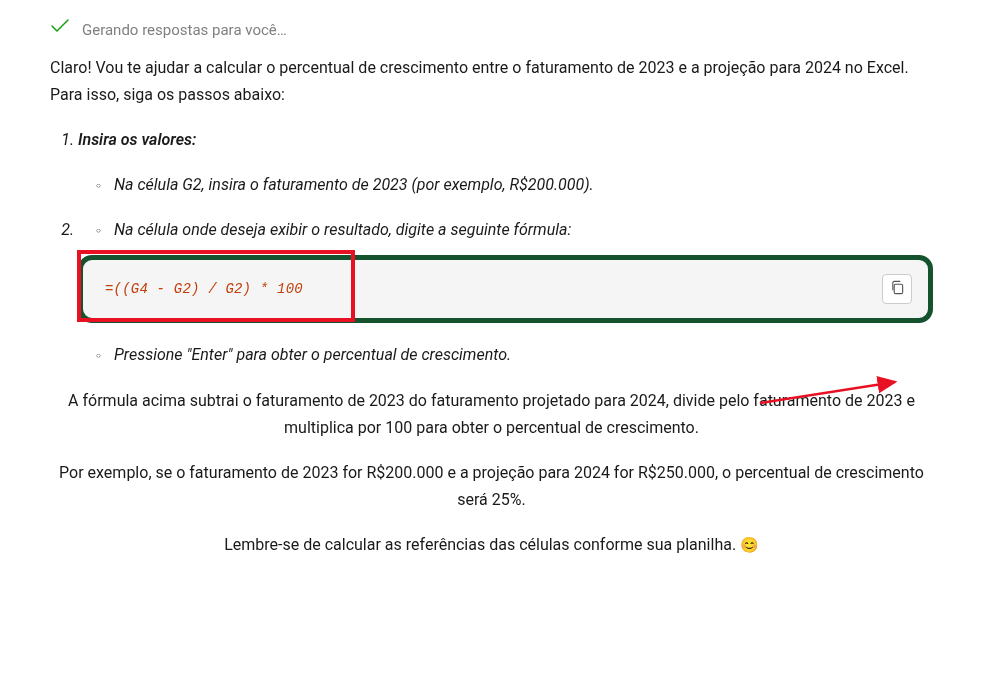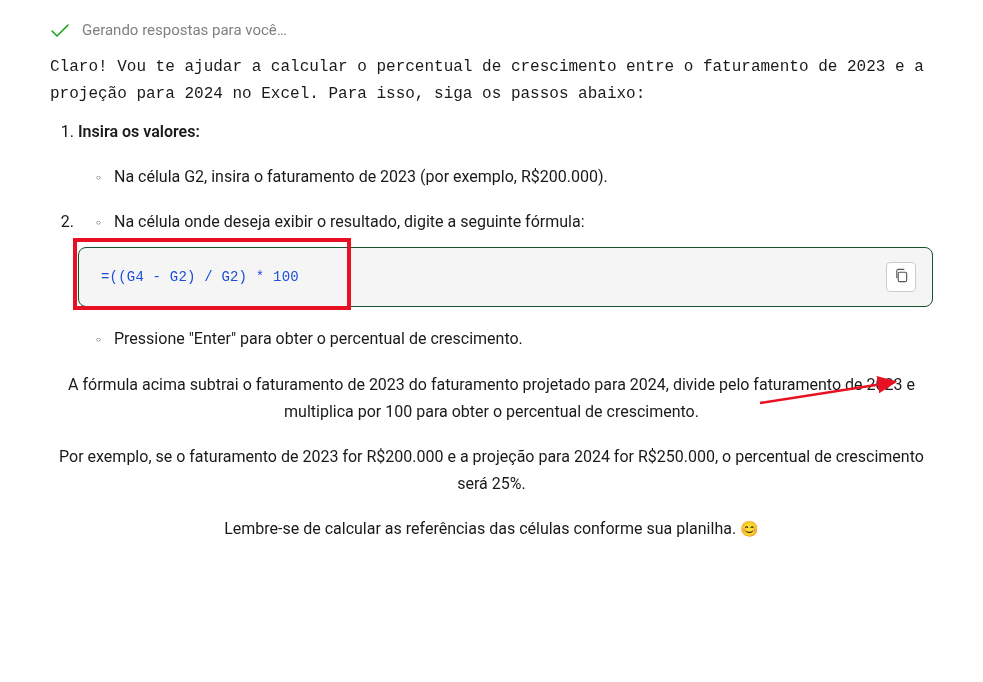--- a/index.html
+++ b/index.html
@@ -13,45 +13,44 @@
       color: #1a1a1a;
       background: #ffffff;
       width: 983px;
       height: 682px;
       padding: 18px 50px 18px 50px;
       line-height: 1.7;
       position: relative;
     }
     .status-line {
       display: flex;
-      align-items: center;
       gap: 12px;
       margin-bottom: 10px;
     }
     .check-icon {
       color: #13a10e;
       font-size: 18px;
       font-weight: bold;
       display: inline-flex;
     }
     .status-text {
       color: #808080;
       font-size: 15px;
     }
     .intro-para {
-      margin-bottom: 10px;
-      font-family: Liberation Mono, monospace;
+      margin-bottom: 18px;
     }
     ol.main-list {
       list-style: decimal;
       padding-left: 28px;
       margin-bottom: 18px;
     }
     ol.main-list > li {
       margin-bottom: 12px;
+      font-style: italic;
     }
     ol.main-list > li > .step-title {
       font-weight: 600;
     }
     ul.sub-list {
       list-style: none;
       padding-left: 18px;
       margin-top: 18px;
     }
     ul.sub-list > li {
@@ -61,30 +60,30 @@
     }
     ul.sub-list > li::before {
       content: "○";
       position: absolute;
       left: 0;
       font-size: 8px;
       top: 8px;
     }
     .code-block {
       background: #f5f5f5;
-      border: 1px solid #14532d;
-      border-radius: 8px;
+      border: 5px solid #14532d;
+      border-radius: 14px;
       margin: 10px 0 10px 0;
       display: flex;
       align-items: center;
       justify-content: space-between;
       padding: 14px 16px 14px 22px;
       font-family: Consolas, "Courier New", monospace;
       font-size: 14px;
-      color: #1d4ed8;
+      color: #c2410c;
       position: relative;
     }
     .code-highlight {
       border: 4px solid #e81123;
       position: absolute;
       left: -6px;
       top: -10px;
       height: 72px;
       width: 278px;
       pointer-events: none;

